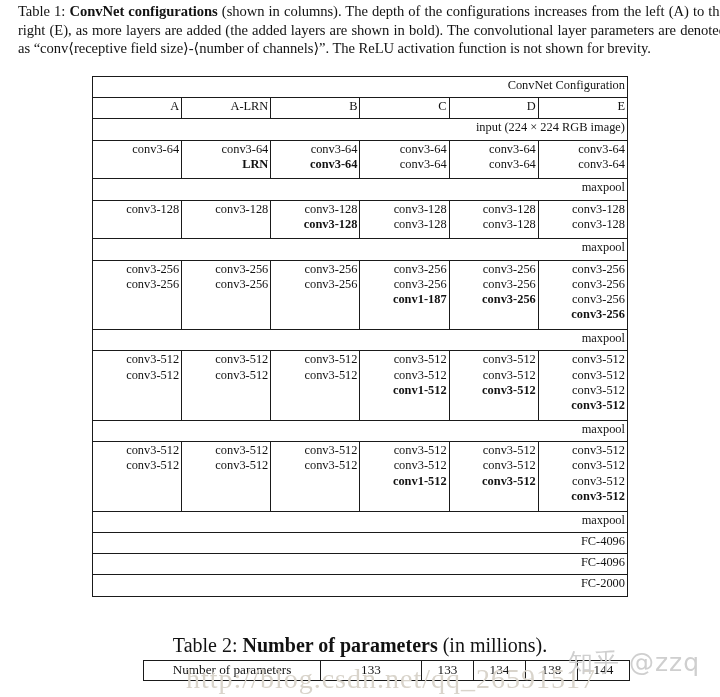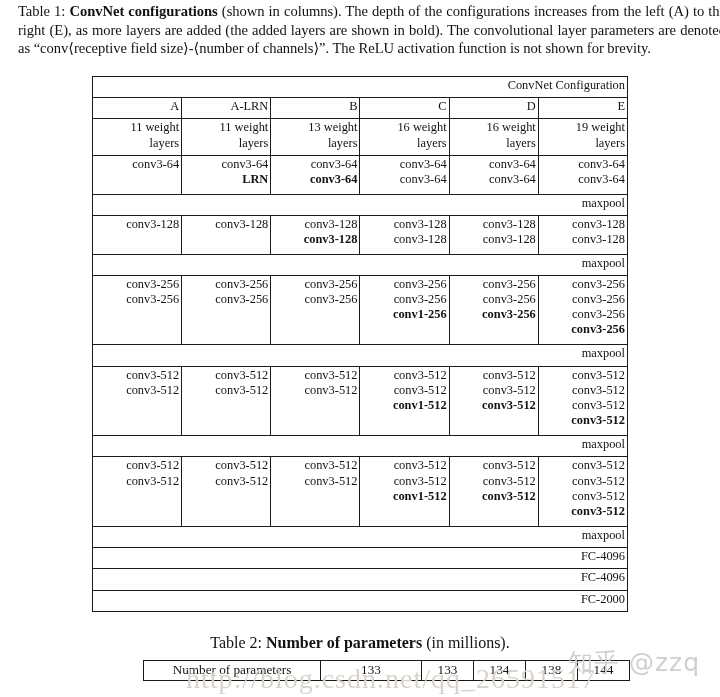--- a/index.html
+++ b/index.html
@@ -55,21 +55,21 @@
   .cell-lines  { white-space: pre-line; }
   .hdr-cfg     { height: 17px; }
 
   
   .t2-title {
     position: absolute;
     left: 0;
     top: 634px;
     width: 720px;
     text-align: center;
-    font-size: 16px;
+    font-size: 20px;
   }
   .t2-title b { font-weight: bold; }
   .t2-wrap {
     position: absolute;
     left: 143px;
     top: 660px;
     width: 434px;
   }
   table.t2 {
     border-collapse: collapse;
@@ -126,35 +126,24 @@
 
       <tr>
         <td>A</td>
         <td>A-LRN</td>
         <td>B</td>
         <td>C</td>
         <td>D</td>
         <td>E</td>
       </tr>
 
-      <tr>
-        <td class="cell-lines">11 weight
-layers</td>
-        <td class="cell-lines">11 weight
-layers</td>
-        <td class="cell-lines">13 weight
-layers</td>
-        <td class="cell-lines">16 weight
-layers</td>
-        <td class="cell-lines">16 weight
-layers</td>
-        <td class="cell-lines">19 weight
-layers</td>
-      </tr>
-
+
+      <tr>
+        <td colspan="6">input (224 × 224 RGB image)</td>
+      </tr>
 
       <tr id="blockrow-0">
           <td style="height: 32.8px;">
             <div>conv3-64</div>
           </td>
           <td style="height: 32.8px;">
             <div>conv3-64</div>
             <div class="bold">LRN</div>
           </td>
           <td style="height: 32.8px;">
@@ -215,21 +204,21 @@
             <div>conv3-256</div>
             <div>conv3-256</div>
           </td>
           <td style="height: 63.6px;">
             <div>conv3-256</div>
             <div>conv3-256</div>
           </td>
           <td style="height: 63.6px;">
             <div>conv3-256</div>
             <div>conv3-256</div>
-            <div class="bold">conv1-256</div>
+            <div class="bold">conv1-187</div>
           </td>
           <td style="height: 63.6px;">
             <div>conv3-256</div>
             <div>conv3-256</div>
             <div class="bold">conv3-256</div>
           </td>
           <td style="height: 63.6px;">
             <div>conv3-256</div>
             <div>conv3-256</div>
             <div>conv3-256</div>

